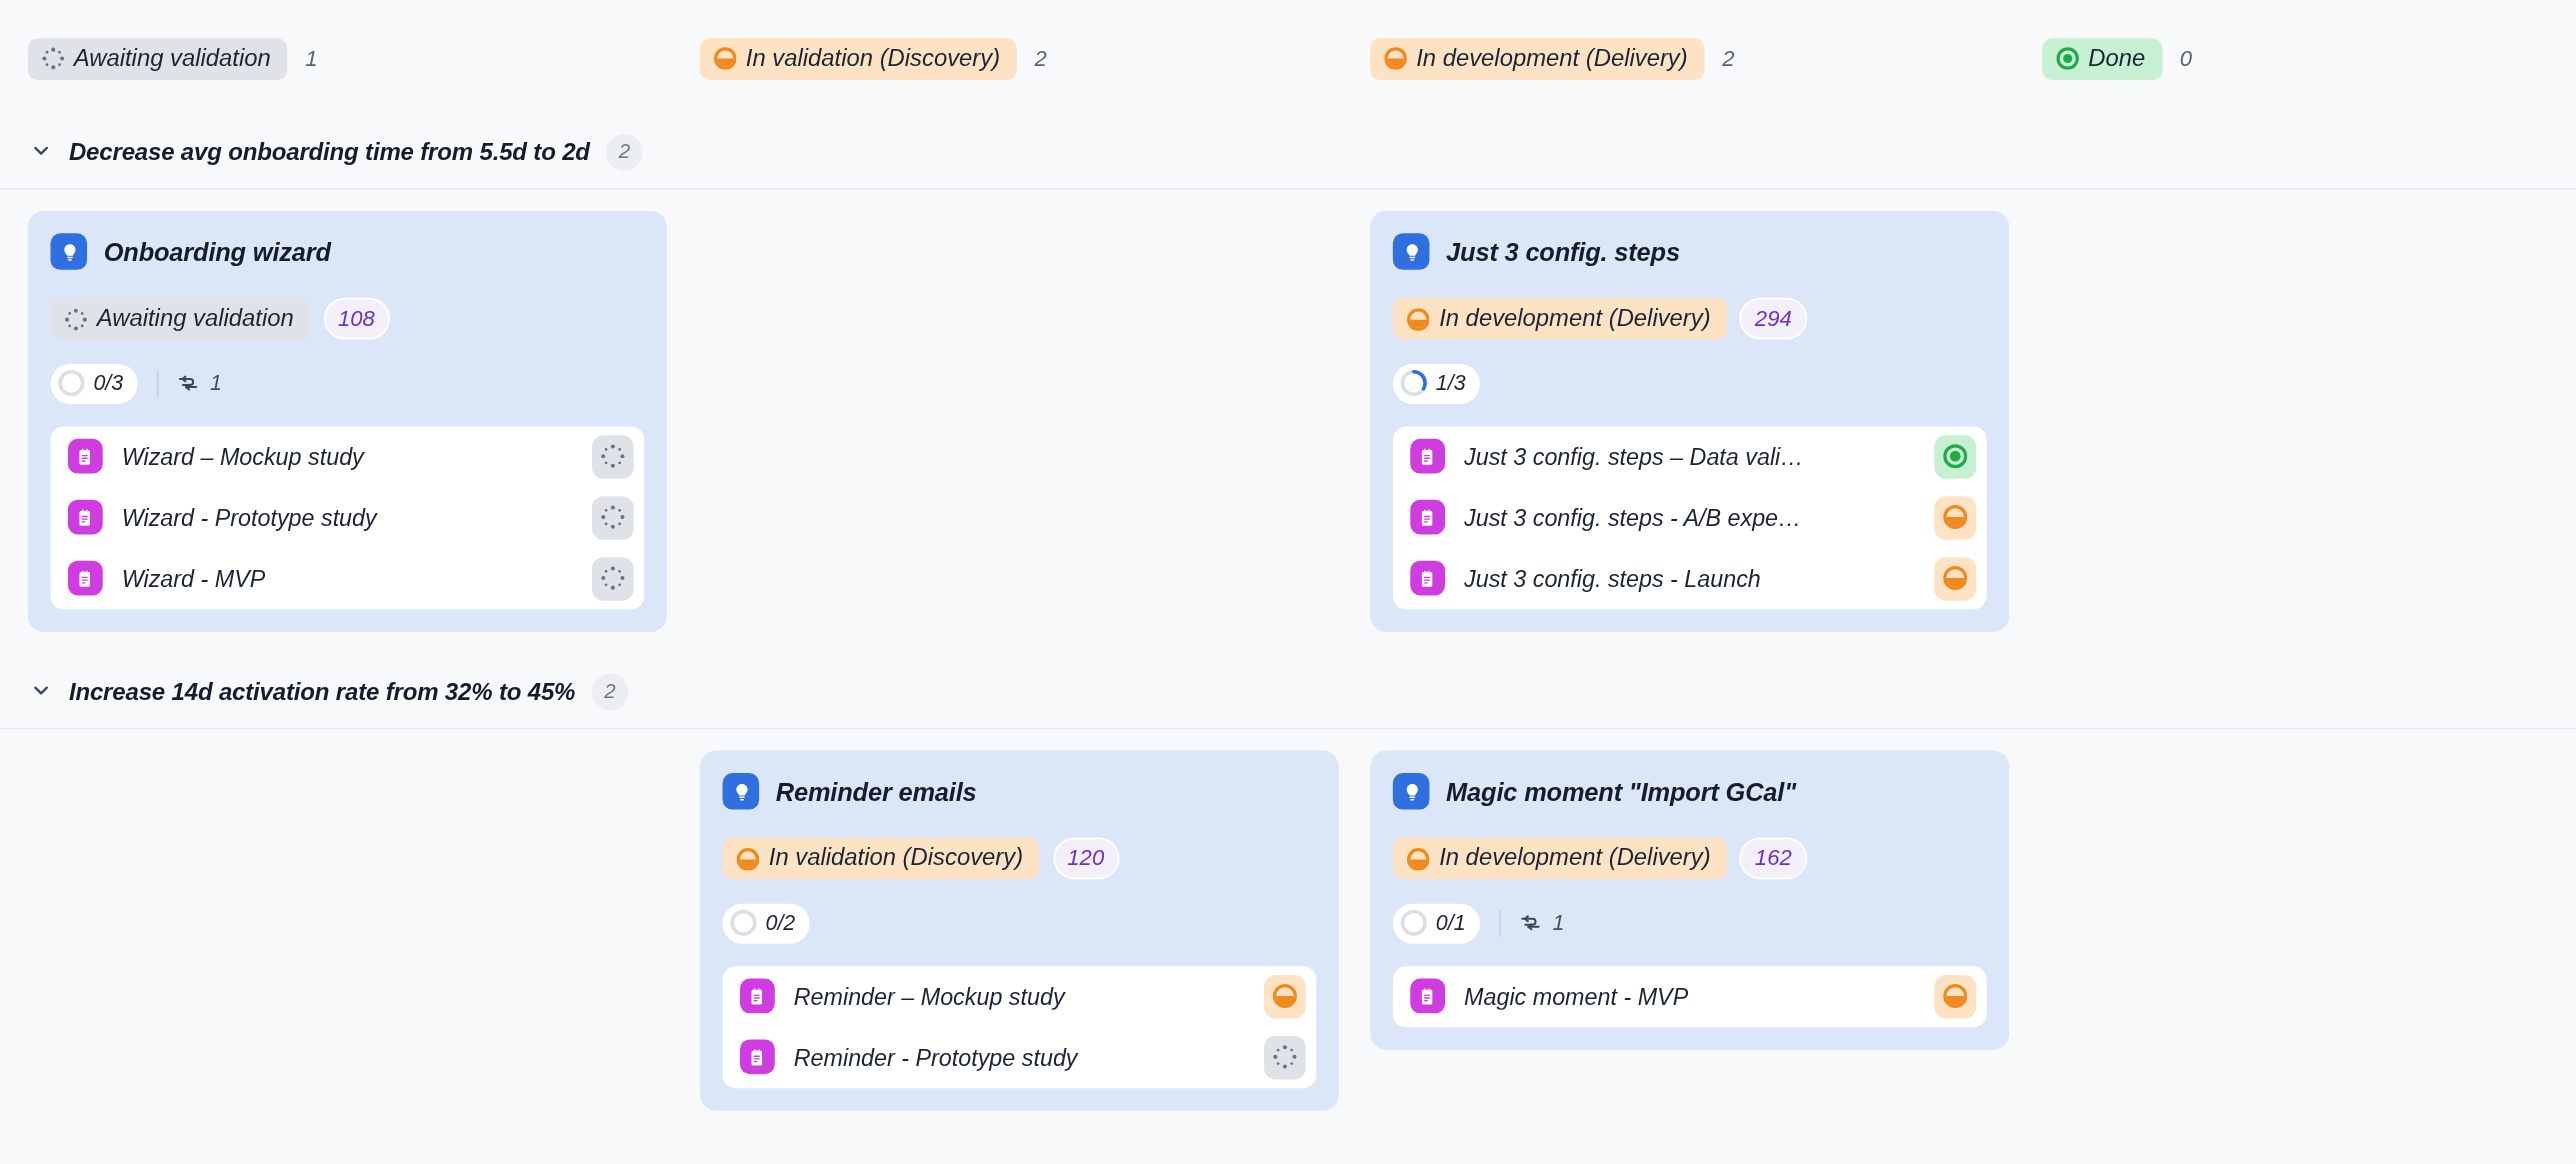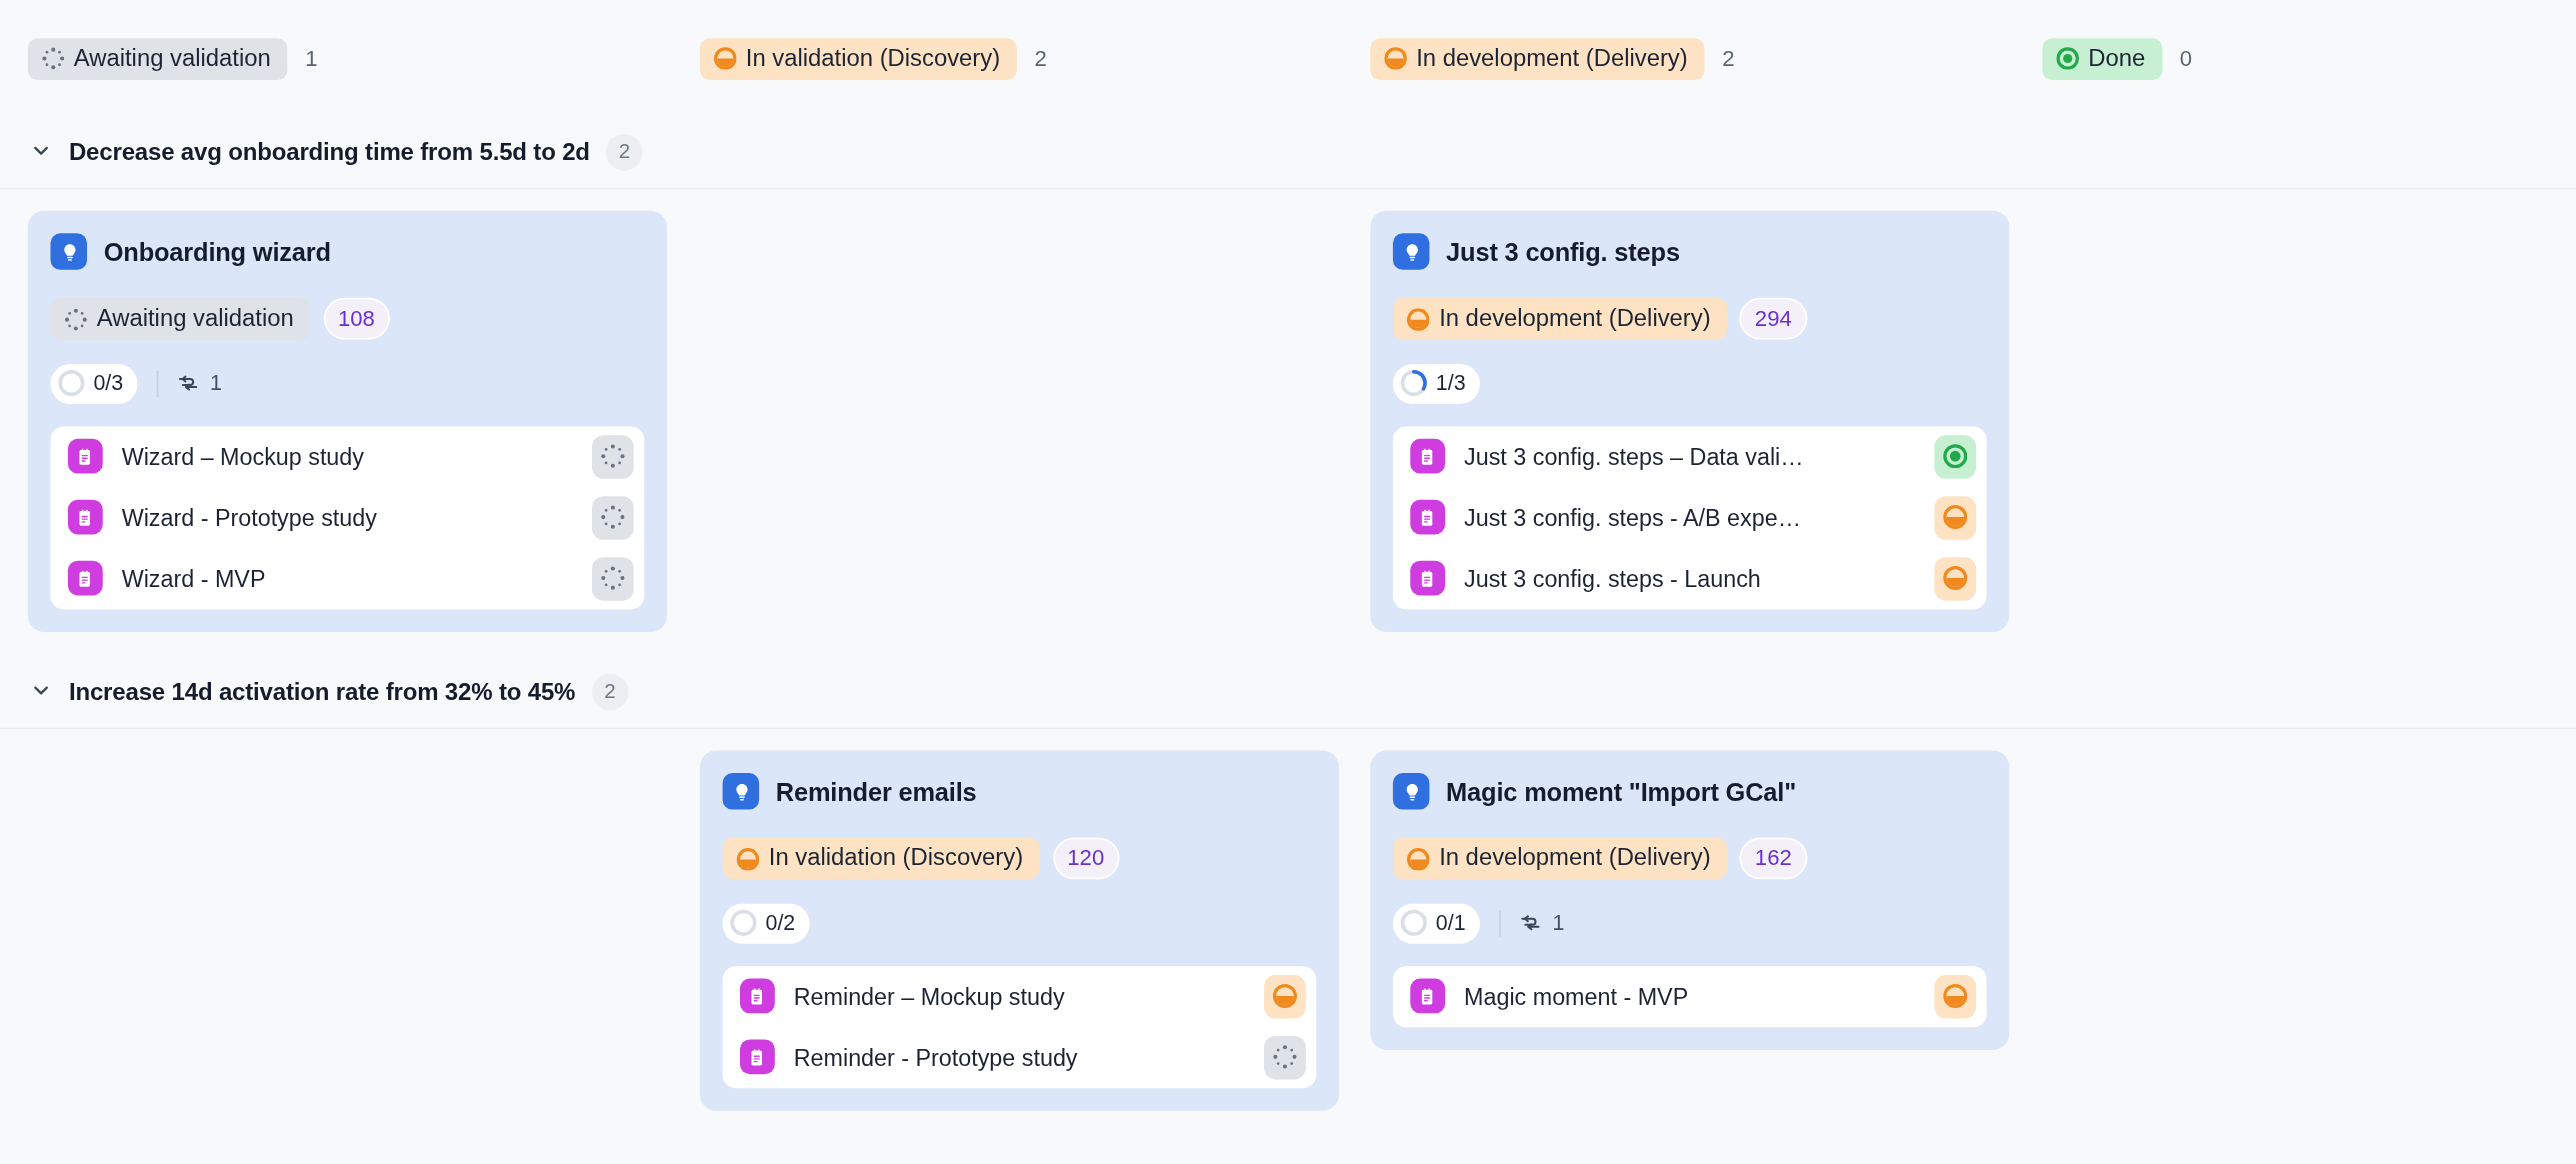--- a/index.html
+++ b/index.html
@@ -10,20 +10,21 @@
     background: #f8f9fb;
     font-family: "Liberation Sans", sans-serif;
     -webkit-font-smoothing: antialiased;
   }
   .board {
     width: 2576px;
     height: 1164px;
     position: relative;
     background: #f8f9fb;
     transform-origin: 0 0;
+    font-style: italic;
   }
   
   .scaler {
     width: 1480px;
     height: 669px;
     transform: scale(1.7411);
     transform-origin: 0 0;
     position: absolute;
     top: 0; left: 0;
   }

